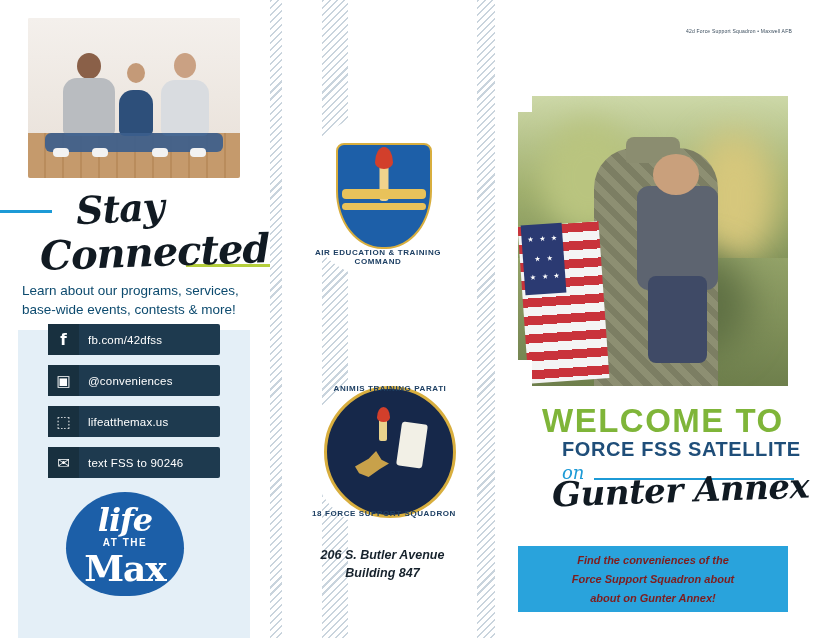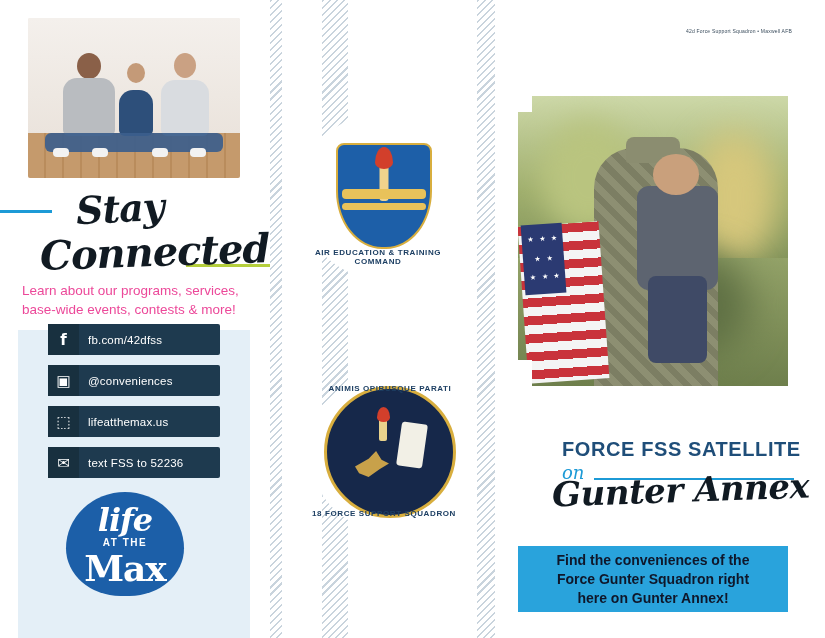--- a/index.html
+++ b/index.html
@@ -103,21 +103,21 @@
     color: #111a22;
     letter-spacing: -1px;
     transform: rotate(-2deg);
   }
   .learn-text {
     position: absolute;
     left: 22px; top: 281px;
     width: 235px;
     font-size: 13.5px;
     line-height: 19px;
-    color: #ec4899;
+    color: #0c4a6e;
   }
   .contact-list {
     position: absolute;
     left: 48px; top: 324px;
     width: 172px;
   }
   .contact-row {
     display: flex;
     align-items: center;
     height: 31px;
@@ -470,24 +470,25 @@
     position: absolute;
     left: 518px; top: 546px;
     width: 270px; height: 66px;
     background: #29a3dc;
     display: flex;
     align-items: center;
     justify-content: center;
     text-align: center;
   }
   .blue-box span {
-    color: #0f172a;
-    font-size: 14px;
+    color: #7f1d1d;
+    font-size: 11px;
     font-weight: 700;
     line-height: 19px;
+    font-style: italic;
   }
 </style>
 </head>
 <body>
 
 <div class="page">
 
   <div class="left-panel">
     <div class="left-lower-bg"></div>
 
@@ -529,21 +530,21 @@
       <div class="contact-row">
         <div class="contact-icon">▣</div>
         <div class="contact-label">@conveniences</div>
       </div>
       <div class="contact-row">
         <div class="contact-icon">⬚</div>
         <div class="contact-label">lifeatthemax.us</div>
       </div>
       <div class="contact-row">
         <div class="contact-icon">✉</div>
-        <div class="contact-label">text FSS to 52236</div>
+        <div class="contact-label">text FSS to 90246</div>
       </div>
     </div>
 
     <div class="life-badge">
       <div class="lb-life">life</div>
       <div class="lb-atthe">AT THE</div>
       <div class="lb-max">Max</div>
     </div>
   </div>
 
@@ -564,24 +565,28 @@
 
   <div class="crest crest-42fss">
     <div class="disc">
       <div class="disc-inner">
         <div class="torch-small"></div>
         <div class="flame-small"></div>
         <div class="eagle"></div>
         <div class="scroll"></div>
       </div>
     </div>
-    <div class="crest-ring-top">ANIMIS OPIBUSQUE PARATI</div>
+    <div class="crest-ring-top">ANIMIS TRAINING PARATI</div>
     <div class="crest-ring-text">18 FORCE SUPPORT SQUADRON</div>
   </div>
 
+  <div class="address">
+    <div>206 S. Butler Avenue</div>
+    <div>Building 847</div>
+  </div>
 
   <div class="right-panel">
     <div class="logo-top">
       <div class="lt-sub">42d Force Support Squadron • Maxwell AFB</div>
     </div>
   </div>
 
   <div class="soldier-photo">
     <div class="sp-sky"></div>
     <div class="sp-blur1"></div>
@@ -601,26 +606,27 @@
       <span class="sp-star" style="left:28%;top:44%">★</span>
       <span class="sp-star" style="left:58%;top:44%">★</span>
       <span class="sp-star" style="left:14%;top:70%">★</span>
       <span class="sp-star" style="left:44%;top:70%">★</span>
       <span class="sp-star" style="left:72%;top:70%">★</span>
     </div>
   </div>
   <div class="photo-notch"></div>
   <div class="photo-notch2"></div>
 
+  <div class="welcome">WELCOME TO</div>
   <div class="fss-sat">FORCE FSS SATELLITE</div>
   <div class="on-rule"></div>
   <div class="on-word">on</div>
   <div class="gunter">Gunter Annex</div>
 
   <div class="blue-box">
     <span>
       <span>Find the conveniences of the</span><br>
-      <span>Force Gunter Squadron right</span><br>
-      <span>here on Gunter Annex!</span>
+      <span>Force Support Squadron about</span><br>
+      <span>about on Gunter Annex!</span>
     </span>
   </div>
 
 </div>
 
 </body></html>

